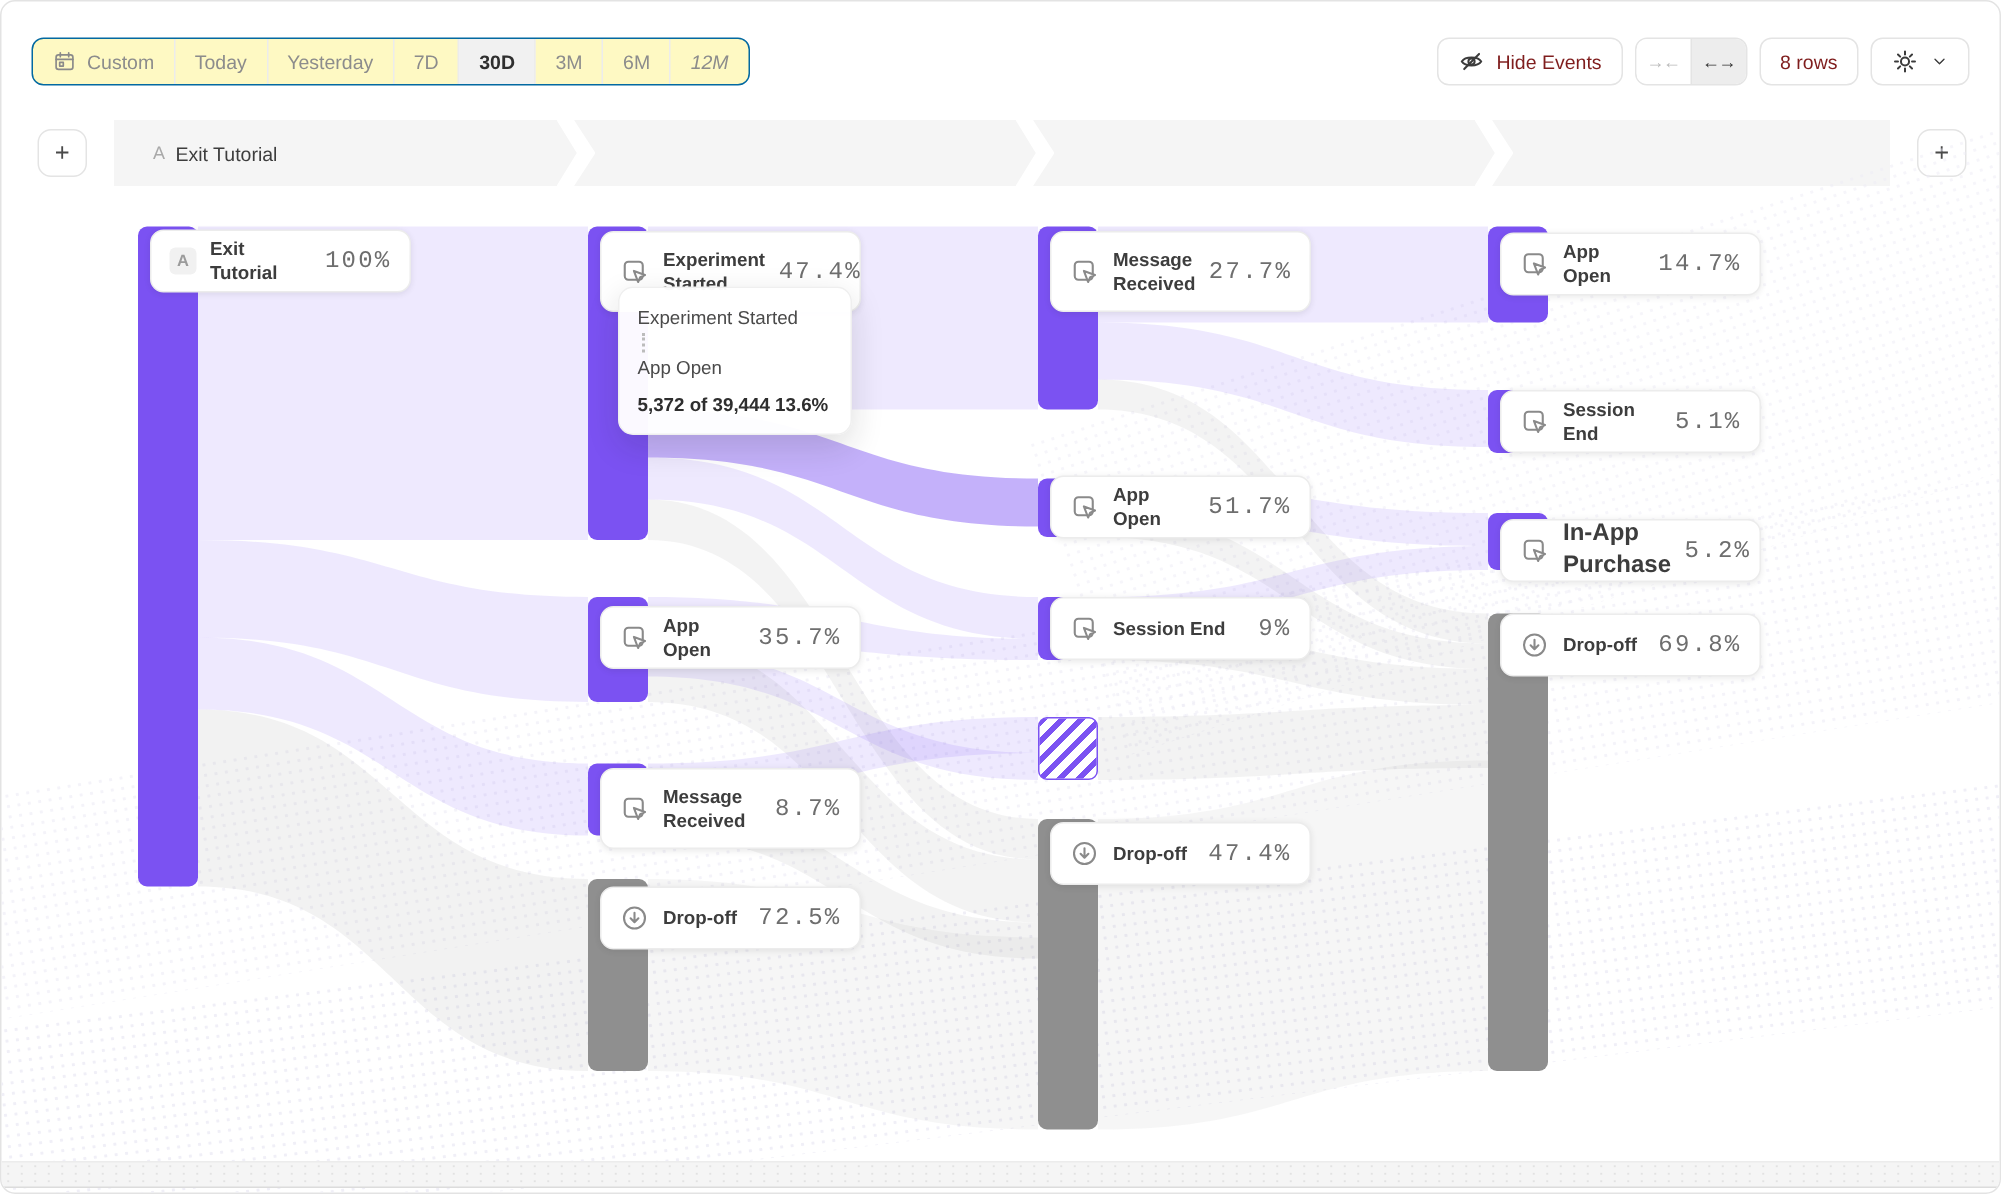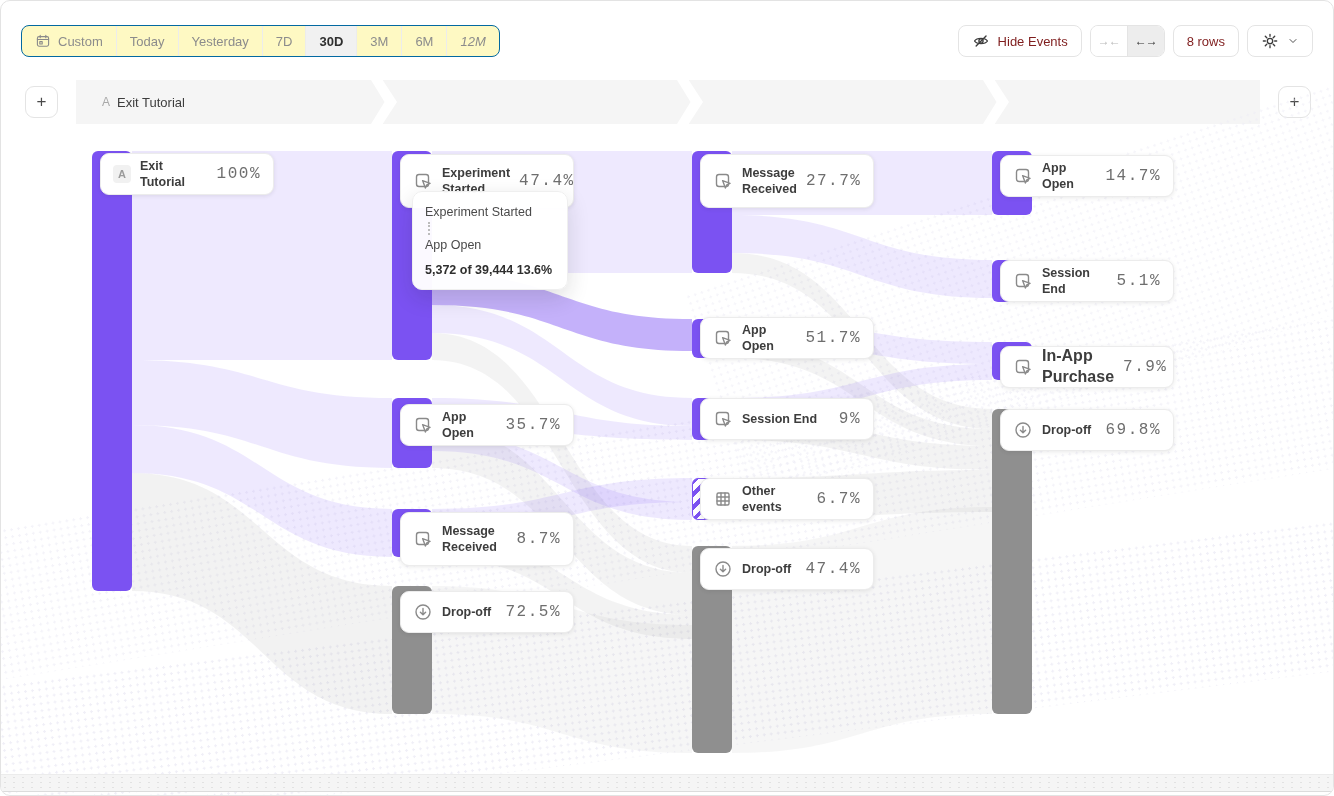--- a/index.html
+++ b/index.html
@@ -235,28 +235,20 @@
     <span class="pct">51.7%</span>
   </div>
   <div class="card" style="left:699px;top:397px;">
     <svg class="icon20 ico" viewBox="0 0 20 20">
         <rect x="3.5" y="3.5" width="12" height="12" rx="2.5"></rect>
         <path fill="#fff" d="M9.6 9.6 L17 12.4 L13.8 13.8 L12.4 17 Z"></path>
       </svg>
     <span class="nm">Session End</span>
     <span class="pct">9%</span>
   </div>
-  <div class="card" style="left:699px;top:477px;">
-    <svg class="icon20 ico" viewBox="0 0 20 20">
-        <rect x="4" y="4" width="12" height="12" rx="1.5"></rect>
-        <path d="M8 4v12 M12 4v12 M4 8h12 M4 12h12"></path>
-      </svg>
-    <span class="nm">Other events</span>
-    <span class="pct">6.7%</span>
-  </div>
   <div class="card" style="left:699px;top:547px;">
     <svg class="icon20 ico" viewBox="0 0 20 20">
         <circle cx="10" cy="10" r="7"></circle>
         <path d="M10 6.5v6 M7.4 10.2 L10 12.8 l2.6-2.6"></path>
       </svg>
     <span class="nm">Drop-off</span>
     <span class="pct">47.4%</span>
   </div>
 
   <div class="card" style="left:999px;top:154px;">
@@ -274,21 +266,21 @@
       </svg>
     <span class="nm">Session End</span>
     <span class="pct">5.1%</span>
   </div>
   <div class="card" style="left:999px;top:345px;">
     <svg class="icon20 ico" viewBox="0 0 20 20">
         <rect x="3.5" y="3.5" width="12" height="12" rx="2.5"></rect>
         <path fill="#fff" d="M9.6 9.6 L17 12.4 L13.8 13.8 L12.4 17 Z"></path>
       </svg>
     <span class="nm" style="font-size:16px">In-App Purchase</span>
-    <span class="pct">7.9%</span>
+    <span class="pct">5.2%</span>
   </div>
   <div class="card" style="left:999px;top:408px;">
     <svg class="icon20 ico" viewBox="0 0 20 20">
         <circle cx="10" cy="10" r="7"></circle>
         <path d="M10 6.5v6 M7.4 10.2 L10 12.8 l2.6-2.6"></path>
       </svg>
     <span class="nm">Drop-off</span>
     <span class="pct">69.8%</span>
   </div>
 

